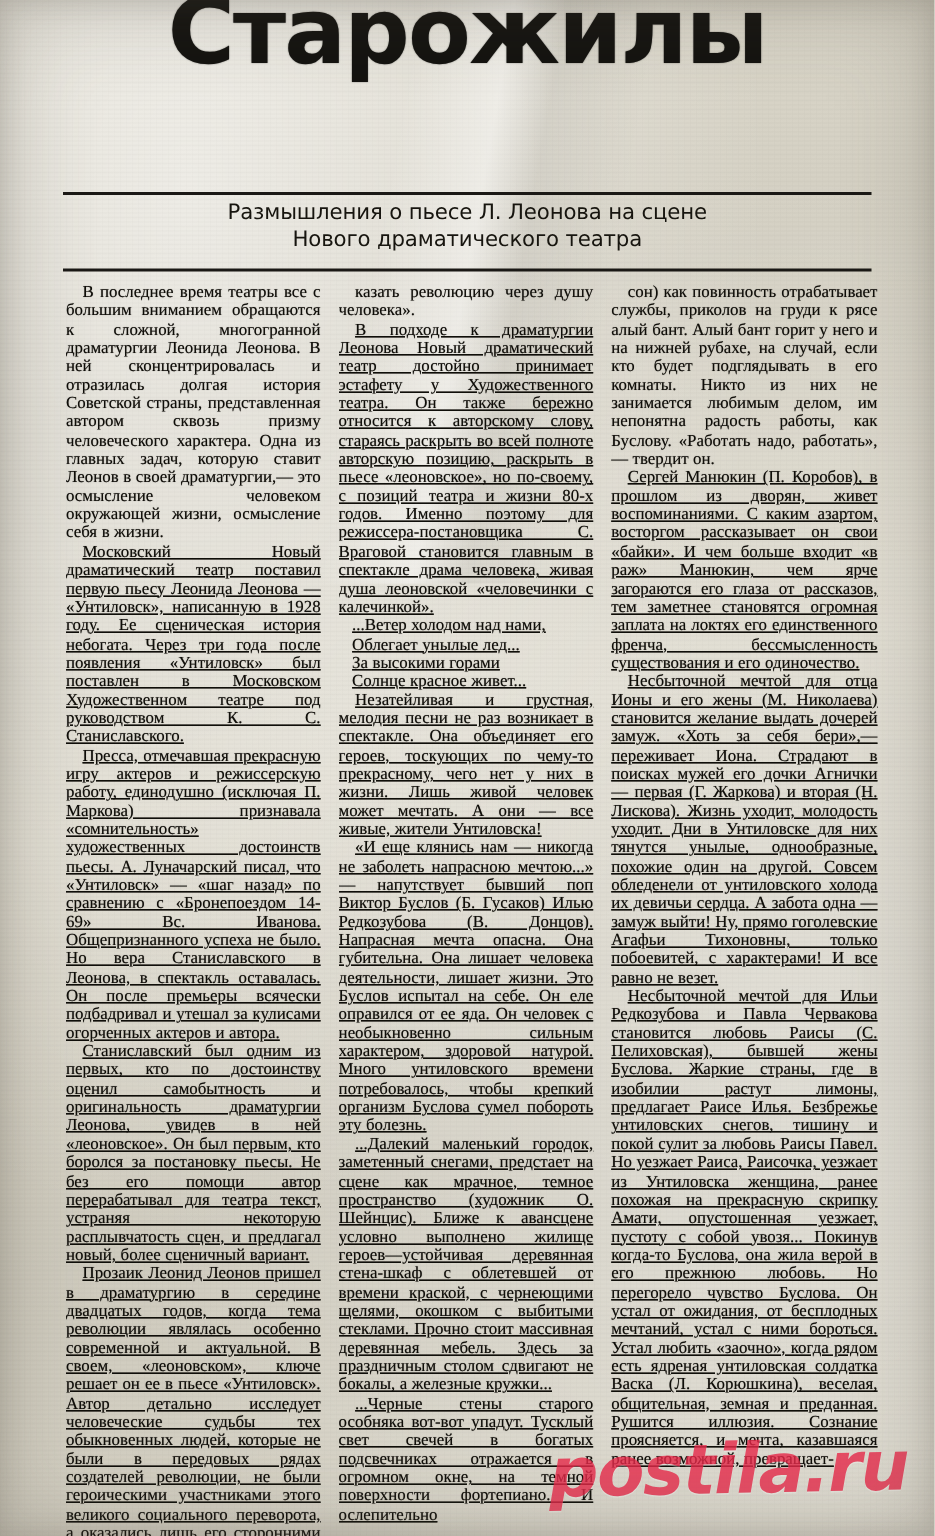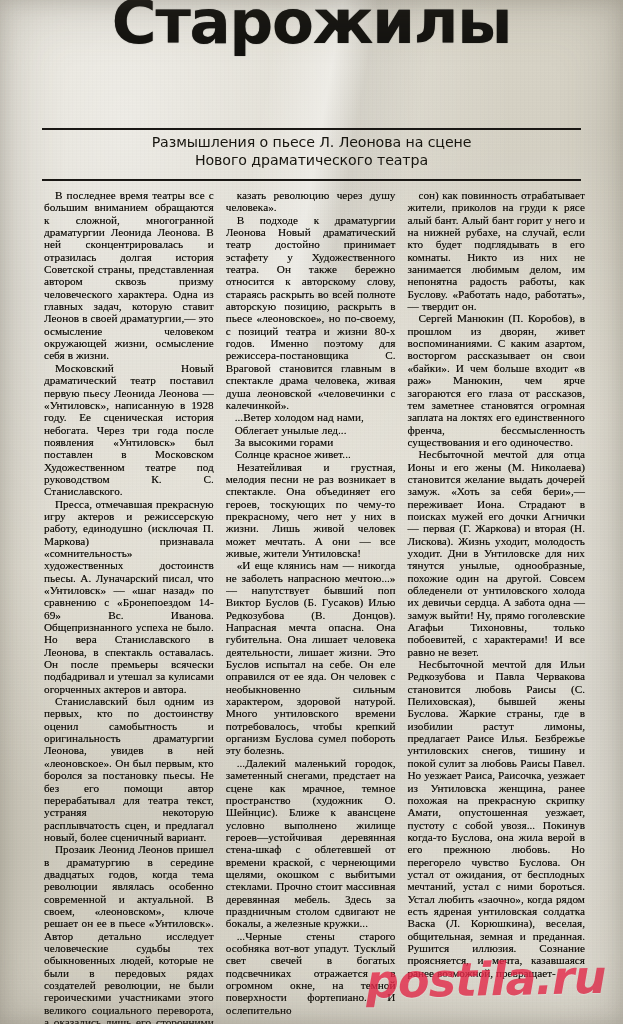--- a/index.html
+++ b/index.html
@@ -125,21 +125,21 @@
     color: #16140f;
     text-indent: 11px;
     word-spacing: 0.2px;
     hyphens: manual;
   }
   .col p.verse {
     text-align: center;
     text-align-last: left;
     text-indent: 9px;
   }
-  .col p + p { margin-top: 0; }
+  .col p + p { margin-top: 0; text-decoration: underline; }
 
   
   #columns { filter: contrast(1.06) saturate(0.9); }
   .col p { text-shadow: 0 0 0.6px rgba(20,18,14,0.55); }
 
   
   #watermark {
     position: absolute;
     left: 366px;
     top: 956px;
@@ -193,21 +193,21 @@
         <p class="verse">...Ветер холодом над нами,</p>
         <p class="verse">Облегает унылые лед...</p>
         <p class="verse">За высокими горами</p>
         <p class="verse">Солнце красное живет...</p>
         <p>Незатейливая и грустная, мелодия песни не раз возникает в спектакле. Она объединяет его героев, тоскующих по чему-то прекрасному, чего нет у них в жизни. Лишь живой человек может мечтать. А они — все живые, жители Унтиловска!</p>
         <p>«И еще клянись нам — никогда не заболеть напрасною мечтою...» — напутствует бывший поп Виктор Буслов (Б. Гусаков) Илью Редкозубова (В. Донцов). Напрасная мечта опасна. Она губительна. Она лишает человека деятельности, лишает жизни. Это Буслов испытал на себе. Он еле оправился от ее яда. Он человек с необыкновенно сильным характером, здоровой натурой. Много унтиловского времени потребовалось, чтобы крепкий организм Буслова сумел побороть эту болезнь.</p>
         <p>...Далекий маленький городок, заметенный снегами, предстает на сцене как мрачное, темное пространство (художник О. Шейнцис). Ближе к авансцене условно выполнено жилище героев—устойчивая деревянная стена-шкаф с облетевшей от времени краской, с чернеющими щелями, окошком с выбитыми стеклами. Прочно стоит массивная деревянная мебель. Здесь за праздничным столом сдвигают не бокалы, а железные кружки...</p>
         <p>...Черные стены старого особняка вот-вот упадут. Тусклый свет свечей в богатых подсвечниках отражается в огромном окне, на темной поверхности фортепиано. И ослепительно</p>
       </div>
     <div class="col" id="col-3">
-        <p>сон) как повинность отрабатывает жители, приколов на груди к рясе алый бант. Алый бант горит у него и на нижней рубахе, на случай, если кто будет подглядывать в его комнаты. Никто из них не занимается любимым делом, им непонятна радость работы, как Буслову. «Работать надо, работать»,— твердит он.</p>
+        <p>сон) как повинность отрабатывает службы, приколов на груди к рясе алый бант. Алый бант горит у него и на нижней рубахе, на случай, если кто будет подглядывать в его комнаты. Никто из них не занимается любимым делом, им непонятна радость работы, как Буслову. «Работать надо, работать»,— твердит он.</p>
         <p>Сергей Манюкин (П. Коробов), в прошлом из дворян, живет воспоминаниями. С каким азартом, восторгом рассказывает он свои «байки». И чем больше входит «в раж» Манюкин, чем ярче загораются его глаза от рассказов, тем заметнее становятся огромная заплата на локтях его единственного френча, бессмысленность существования и его одиночество.</p>
         <p>Несбыточной мечтой для отца Ионы и его жены (М. Николаева) становится желание выдать дочерей замуж. «Хоть за себя бери»,— переживает Иона. Страдают в поисках мужей его дочки Агнички — первая (Г. Жаркова) и вторая (Н. Лискова). Жизнь уходит, молодость уходит. Дни в Унтиловске для них тянутся унылые, однообразные, похожие один на другой. Совсем обледенели от унтиловского холода их девичьи сердца. А забота одна — замуж выйти! Ну, прямо гоголевские Агафьи Тихоновны, только побоевитей, с характерами! И все равно не везет.</p>
         <p>Несбыточной мечтой для Ильи Редкозубова и Павла Червакова становится любовь Раисы (С. Пелиховская), бывшей жены Буслова. Жаркие страны, где в изобилии растут лимоны, предлагает Раисе Илья. Безбрежье унтиловских снегов, тишину и покой сулит за любовь Раисы Павел. Но уезжает Раиса, Раисочка, уезжает из Унтиловска женщина, ранее похожая на прекрасную скрипку Амати, опустошенная уезжает, пустоту с собой увозя... Покинув когда-то Буслова, она жила верой в его прежнюю любовь. Но перегорело чувство Буслова. Он устал от ожидания, от бесплодных мечтаний, устал с ними бороться. Устал любить «заочно», когда рядом есть ядреная унтиловская солдатка Васка (Л. Корюшкина), веселая, общительная, земная и преданная. Рушится иллюзия. Сознание проясняется, и мечта, казавшаяся ранее возможной, превращает-</p>
       </div>
   </div>
 
   <div id="watermark">postila.ru</div>
 
   <div id="vignette"></div>
 </div>

